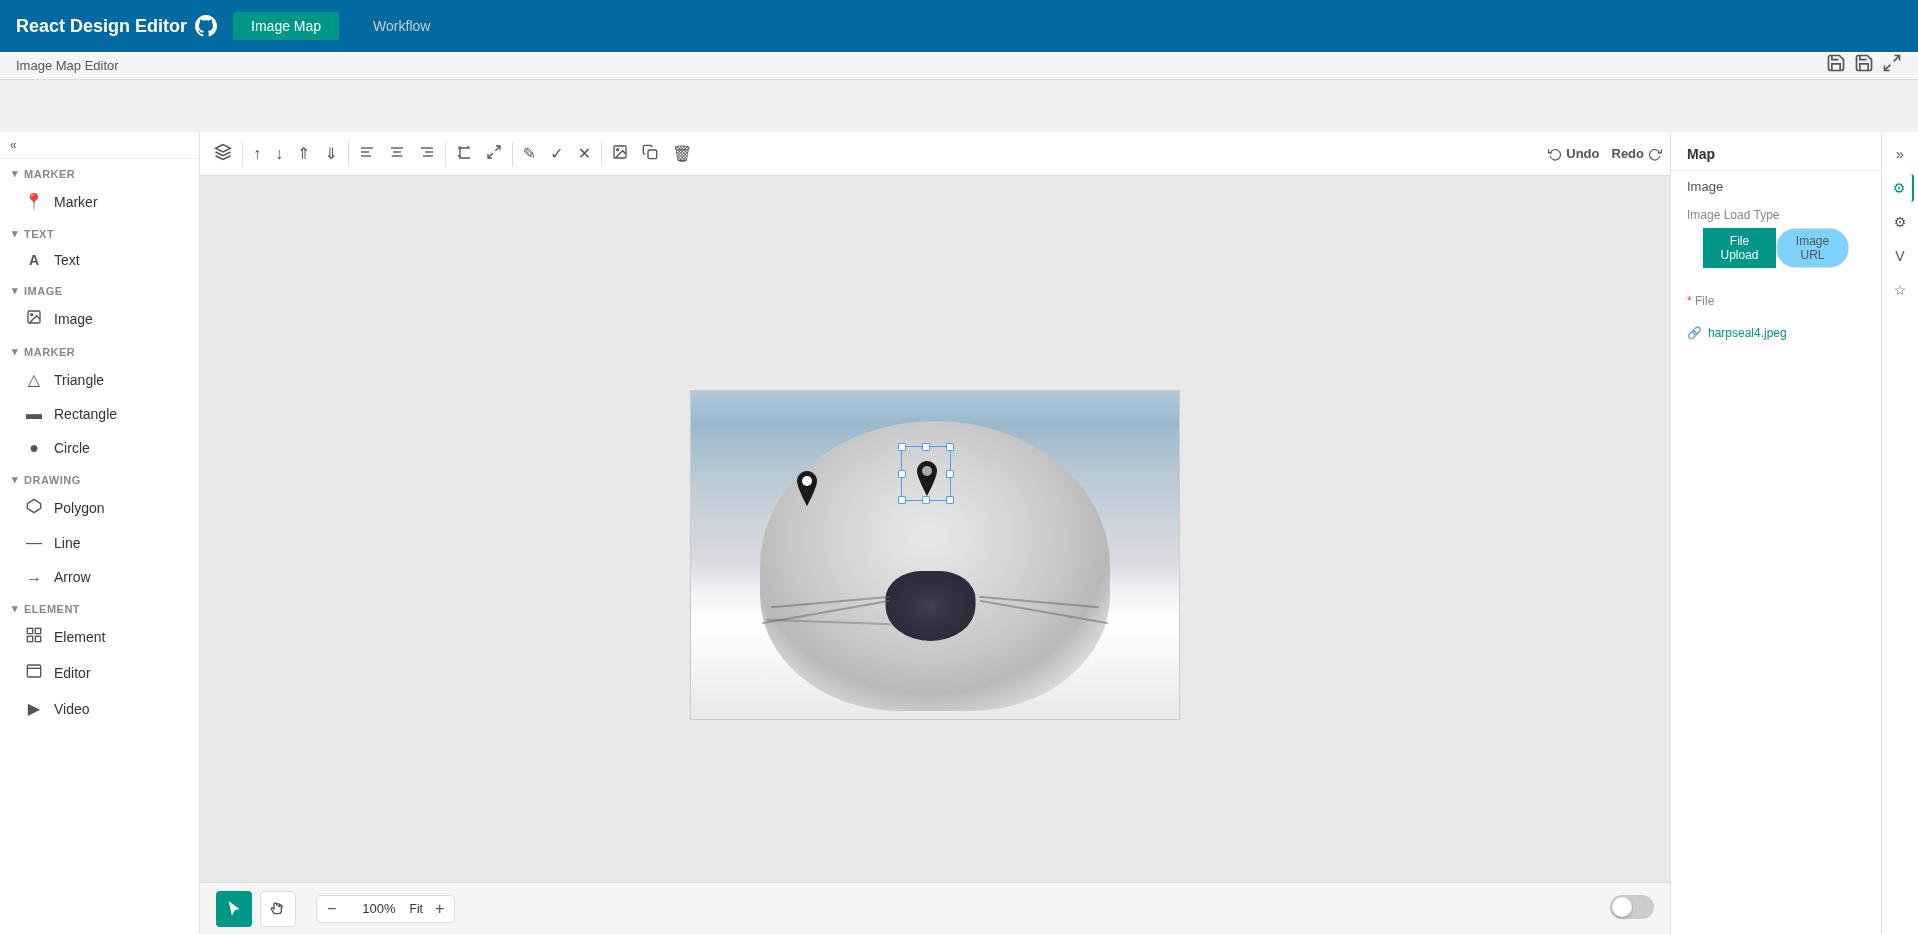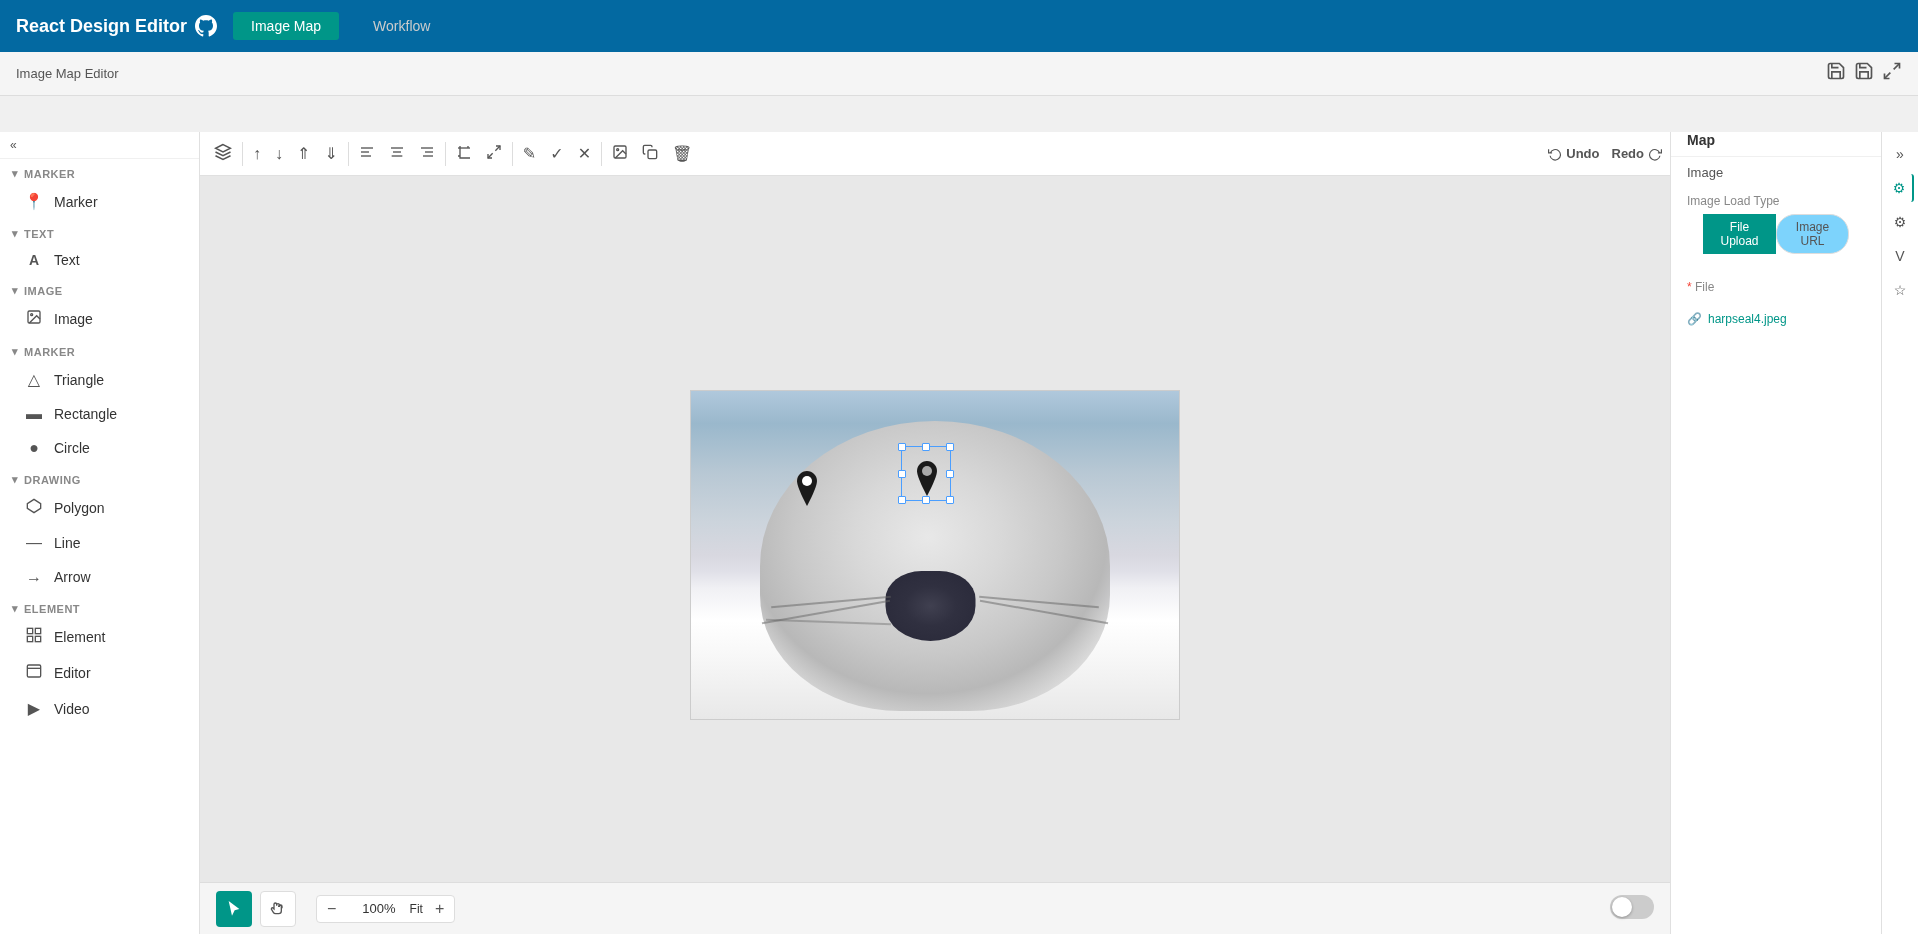--- a/index.html
+++ b/index.html
@@ -14,21 +14,21 @@
     }
     .app-title { font-size: 18px; font-weight: 600; color: #fff; display: flex; align-items: center; gap: 8px; white-space: nowrap; }
     .github-icon { width: 22px; height: 22px; fill: #fff; }
     .nav-btn { padding: 6px 18px; border: none; cursor: pointer; font-size: 14px; border-radius: 3px; }
     .nav-btn.active { background: #009688; color: #fff; }
     .nav-btn.inactive { background: transparent; color: #ccc; }
 
     
     .sub-header {
       position: fixed; top: 52px; left: 0; right: 0;
-      background: #f5f5f5; height: 44px;
+      background: #f5f5f5; height: 28px;
       display: flex; align-items: center; padding: 0 16px;
       font-size: 13px; color: #333; border-bottom: 1px solid #ddd;
       z-index: 99;
       justify-content: space-between;
     }
     .sub-header-left { display: flex; align-items: center; gap: 8px; }
     .sub-header-right { display: flex; align-items: center; gap: 8px; }
     .save-icon-btn { background: none; border: none; cursor: pointer; font-size: 18px; color: #555; }
     .toolbar-wide {
       position: fixed; top: 88px; left: 200px; right: 248px;
@@ -154,21 +154,21 @@
 
     
     .right-panel {
       width: 248px; background: #fff; border-left: 1px solid #e0e0e0;
       display: flex; flex-shrink: 0;
     }
     .right-content {
       flex: 1; padding: 0; overflow-y: auto;
     }
     .rp-section-title {
-      font-size: 14px; font-weight: 600; color: #333; padding: 0 16px 8px;
+      font-size: 14px; font-weight: 600; color: #333; padding: 14px 16px 8px;
       border-bottom: 1px solid #f0f0f0;
     }
     .rp-row { padding: 10px 16px; }
     .rp-label { font-size: 12px; color: #888; margin-bottom: 6px; }
     .rp-label.required::before { content: '* '; color: #f44336; }
     .rp-subsection { font-size: 13px; font-weight: 500; color: #555; padding: 8px 16px 4px; }
 
     .load-type-btns { display: flex; gap: 0; margin: 6px 16px; }
     .lt-btn {
       padding: 5px 14px; font-size: 12px; cursor: pointer; border: 1px solid #009688;

